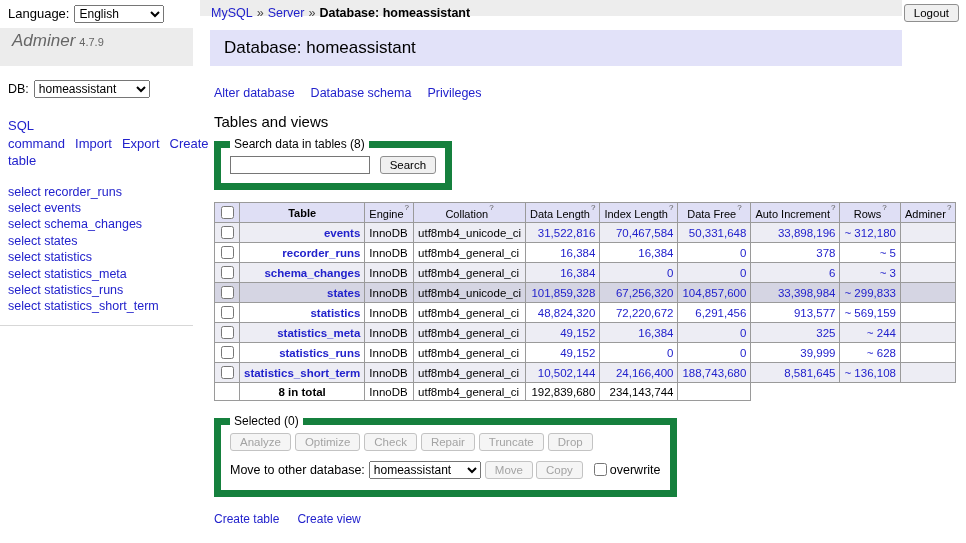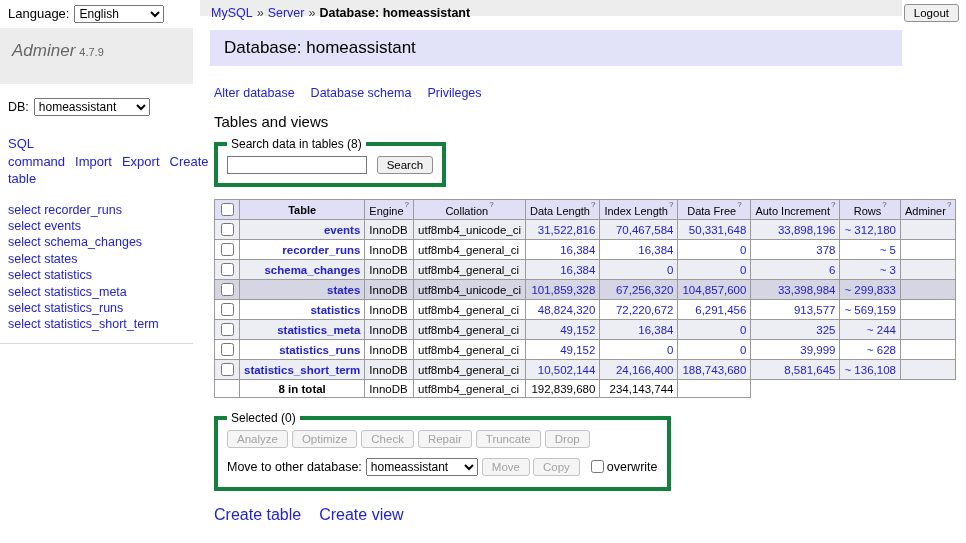--- a/index.html
+++ b/index.html
@@ -27,42 +27,42 @@
   .logout-btn{position:absolute;top:4px;right:7px;}
   .breadcrumb{
     position:absolute;left:200px;top:0;width:702px;height:16px;line-height:27px;
     background:var(--bar-bg);padding-left:11px;font-size:12.5px;white-space:nowrap;
   }
   .breadcrumb .sep{color:#444;margin:0 4px;}
   .breadcrumb .current{font-weight:bold;}
 
   
   .sidebar{position:absolute;left:0;top:28px;width:193px;}
-  .sidebar-header{background:#ececec;height:56px;padding:13px 12px;}
+  .sidebar-header{background:#ececec;height:38px;padding:3px 12px;}
   .app-name{font-style:italic;font-size:17px;color:#666;}
   .app-version{font-size:11px;color:#666;margin-left:4px;}
   .db-row{margin:14px 0 0 8px;font-size:12.5px;}
   .db-row select{width:116px;margin-left:5px;}
   .sidebar-links{margin:19px 8px 0;line-height:1.35;font-size:13px;}
   .sidebar-links a{margin-right:10px;}
   .sidebar-table-links{margin:14px 0 0;padding:0 0 10px 8px;border-bottom:1px solid #d7d7d7;font-size:12.5px;line-height:1.15;}
   .sidebar-table-links a{display:block;padding:1px 0;}
 
   
   .content{position:absolute;left:210px;top:30px;width:700px;}
   .title-bar{height:36px;line-height:36px;background:var(--title-bg);font-size:17px;padding-left:14px;width:692px;}
   .inner{padding-left:4px;}
   .action-links{margin-top:20px;font-size:12.5px;}
   .action-links a{margin-right:16px;}
   h3{font-weight:normal;margin:0;}
   .h-tables{font-size:15px;margin-top:13px;}
   .h-routines,.h-events{font-size:16px;}
   .h-routines{margin-top:17px;}
 
-  fieldset{display:inline-block;border:4px solid #15803d;margin:0;padding:5px 9px 9px;}
+  fieldset{display:inline-block;border:7px solid #15803d;margin:0;padding:5px 9px 9px;}
   legend{font-size:12px;padding:0 4px;}
   .search-fs{margin-top:7px;}
   .search-fs input{width:140px;}
   .search-fs button{margin-left:6px;}
 
   table.tables{border-collapse:collapse;table-layout:fixed;margin-top:12px;font-size:11.5px;}
   .tables th,.tables td{border:1px solid #9a9a9a;padding:2px 4px;height:18px;white-space:nowrap;overflow:hidden;}
   .tables thead th{background:var(--head-bg);font-weight:normal;font-size:11px;text-align:center;}
   .tables thead th.col-table{font-weight:bold;}
   .tables sup{font-size:8px;position:relative;top:-3px;color:#555;margin-left:1px;}
@@ -77,21 +77,21 @@
   .tables td.ghost{border:none;background:#fff;}
 
   .selected-fs{margin-top:13px;padding-bottom:11px;}
   .sel-buttons button{margin-right:4px;}
   .move-row{margin-top:9px;font-size:12.5px;white-space:nowrap;}
   .move-row select{width:112px;margin:0 4px;}
   .move-row button{margin-right:3px;}
   .move-row label{margin-left:4px;}
   .move-row input[type="checkbox"]{vertical-align:-2px;}
 
-  .bottom-links,.routines-links{margin-top:15px;font-size:16px;}
+  .bottom-links,.routines-links{margin-top:15px;font-size:12px;}
   .bottom-links a,.routines-links a{margin-right:18px;}
 </style>
 </head>
 <body>
 
 <div class="lang-row">
   <span>Language:</span><select><option>English</option></select>
 </div>
 
 <button class="logout-btn">Logout</button>

